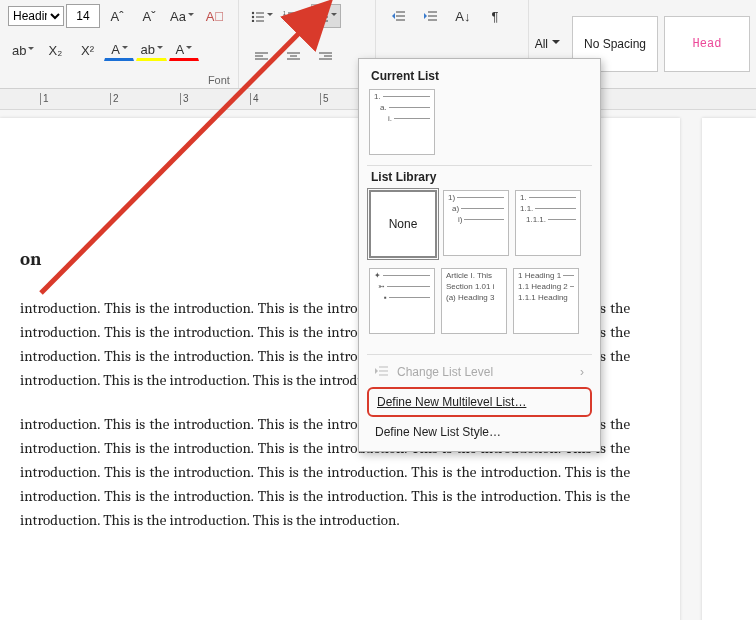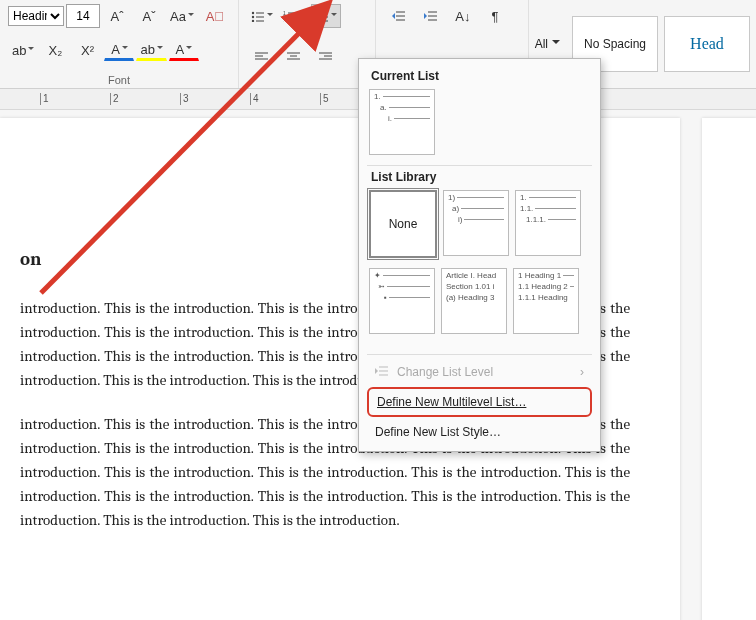--- a/index.html
+++ b/index.html
@@ -1,31 +1,31 @@
 <!DOCTYPE html>
 <html><head>
 <meta charset="utf-8">
 <style>
 html,body{margin:0;padding:0;font-family:"Segoe UI",Arial,sans-serif;font-size:12px;background:#fff;color:#222;width:756px;height:620px;overflow:hidden;position:relative}
 .ribbon{background:#f5f5f5;border-bottom:1px solid #d0d0d0;height:88px;display:flex}
 .group{border-right:1px solid #e0e0e0;padding:4px 8px 2px 8px;display:flex;flex-direction:column;justify-content:space-between}
-.group-label{text-align:center;font-size:11px;color:#666;margin-top:2px}
+.group-label{text-align:right;font-size:11px;color:#666;margin-top:2px}
 .row{display:flex;align-items:center;gap:2px}
 .btn{display:inline-flex;align-items:center;justify-content:center;min-width:22px;height:22px;padding:0 3px;border:1px solid transparent;background:transparent;cursor:default;font-size:13px;color:#333}
 .btn.pressed{background:#dcdcdc;border:1px solid #b0b0b0}
 .btn.dd::after{content:"";margin-left:2px;border:3px solid transparent;border-top-color:#555}
 select,input.sz{font-size:12px;font-family:inherit;border:1px solid #a0a0a0;background:#fff;height:20px}
 select{width:56px}
 input.sz{width:28px;text-align:center}
 .fontcolor{border-bottom:3px solid red;height:18px}
 .hilite{border-bottom:3px solid yellow;height:18px}
 .acolor{border-bottom:3px solid #1a6fd6;height:18px}
 .styles-pane{display:flex;align-items:center;gap:6px;padding:6px;border-left:1px solid #e0e0e0;margin-left:auto}
 .style-box{border:1px solid #c8c8c8;background:#fff;width:84px;height:54px;display:flex;align-items:center;justify-content:center;font-size:12px}
-.style-box.head{font-family:Liberation Serif, serif;color:#0369a1;font-size:16px}
+.style-box.head{font-family:Liberation Mono, monospace;color:#ec4899;font-size:12px}
 .all-dd{font-size:12px;padding-right:6px;display:flex;align-items:center;gap:4px}
 .all-dd::after{content:"";border:4px solid transparent;border-top-color:#333}
 .ruler{height:20px;background:#f0f0f0;border-bottom:1px solid #d8d8d8;display:flex;align-items:center;font-size:10px;color:#555;position:relative}
 .ruler .tick{position:absolute;top:4px;height:12px;border-left:1px solid #888;padding-left:2px}
 .page-area{position:relative;height:512px;background:#f6f6f6}
 .page{position:absolute;left:0;top:8px;width:680px;min-height:600px;background:#fff;box-shadow:0 0 3px rgba(0,0,0,.15)}
 .pg-content{padding:30px 50px 30px 20px;font-family:Cambria,serif;font-size:15px;color:#222}
 .pg-content h2{font-family:Cambria,serif;font-size:19px;margin:100px 0 26px 0;font-weight:bold}
 .pg-content p{text-align:justify;line-height:1.6;margin:0 0 20px 0}
 .sidepage{position:absolute;right:0;top:8px;width:54px;height:600px;background:#fff;box-shadow:0 0 3px rgba(0,0,0,.15)}
@@ -238,21 +238,21 @@
       <span class="lbl" style="margin-left:8px">
           <span>➳</span>
           <span class="dash"></span>
         </span>
       <span class="lbl" style="margin-left:14px">
           <span>▪</span>
           <span class="dash"></span>
         </span>
     </span>
     <span class="swatch big">
-      <span class="lbl">Article I. Head</span>
+      <span class="lbl">Article I. This</span>
       <span class="lbl">Section 1.01 i</span>
       <span class="lbl">(a) Heading 3</span>
     </span>
     <span class="swatch big">
       <span class="lbl">
           <span>1 Heading 1</span>
           <span class="dash"></span>
         </span>
       <span class="lbl">
           <span>1.1 Heading 2</span>

